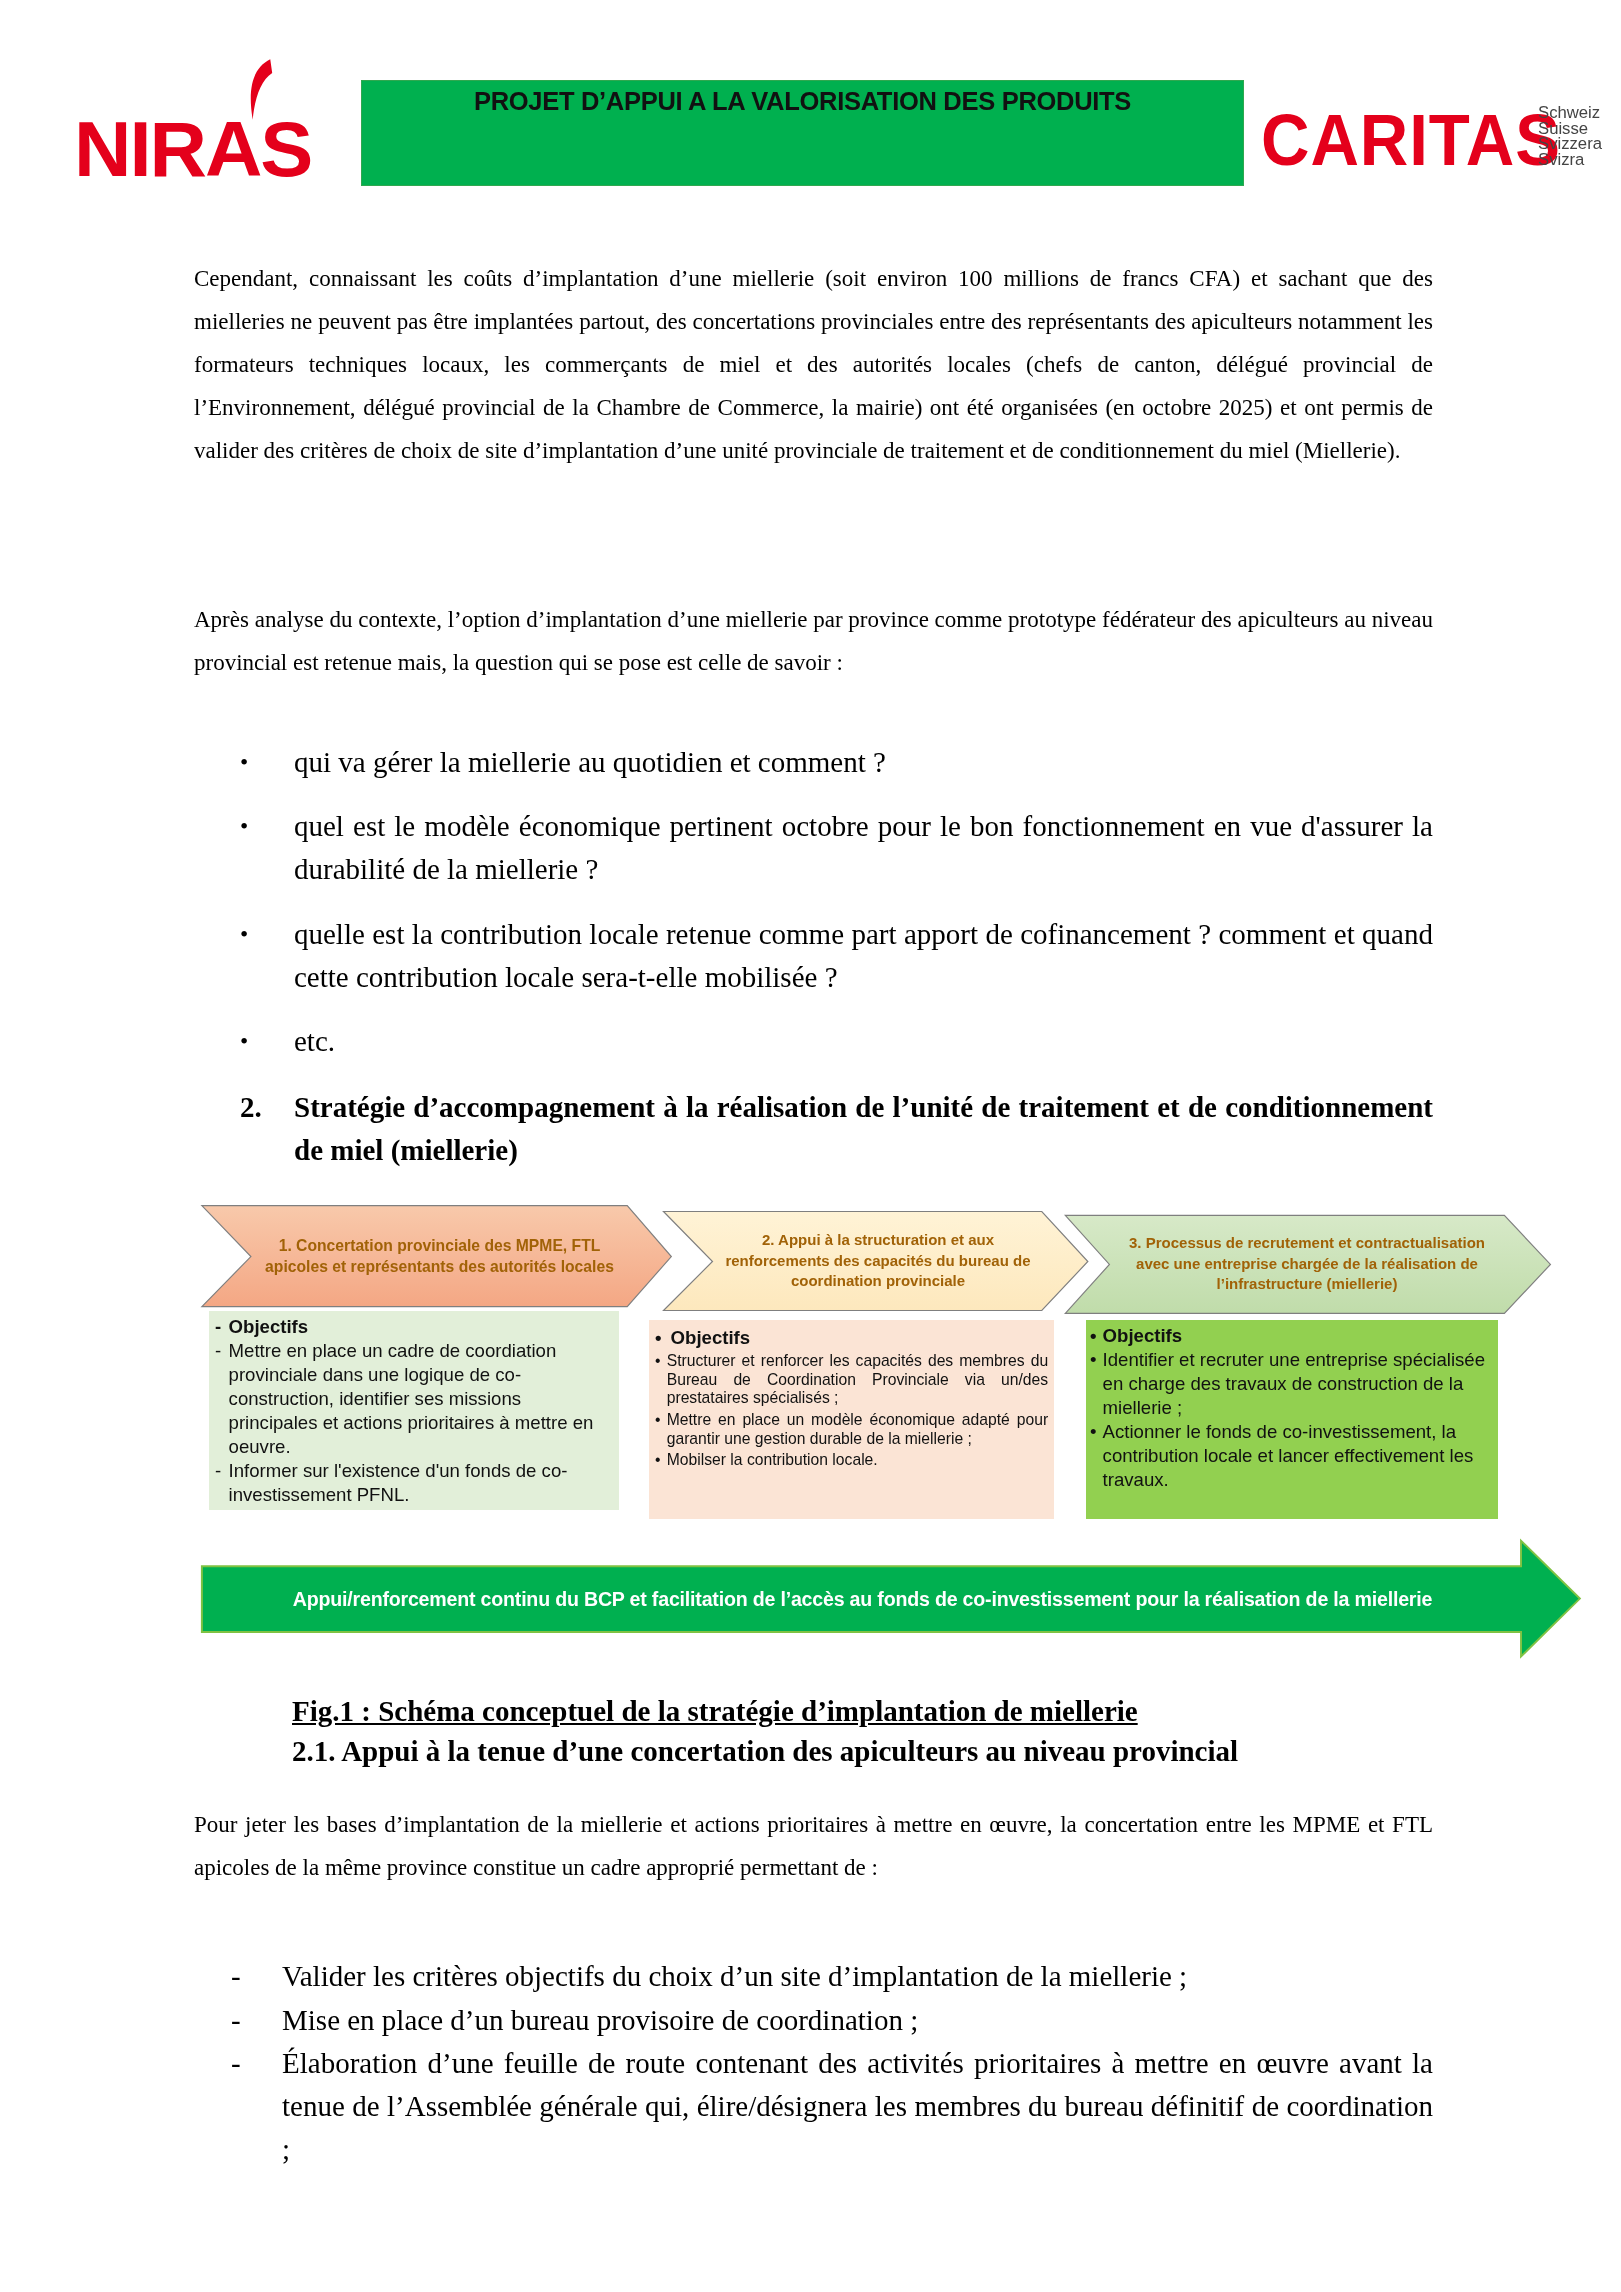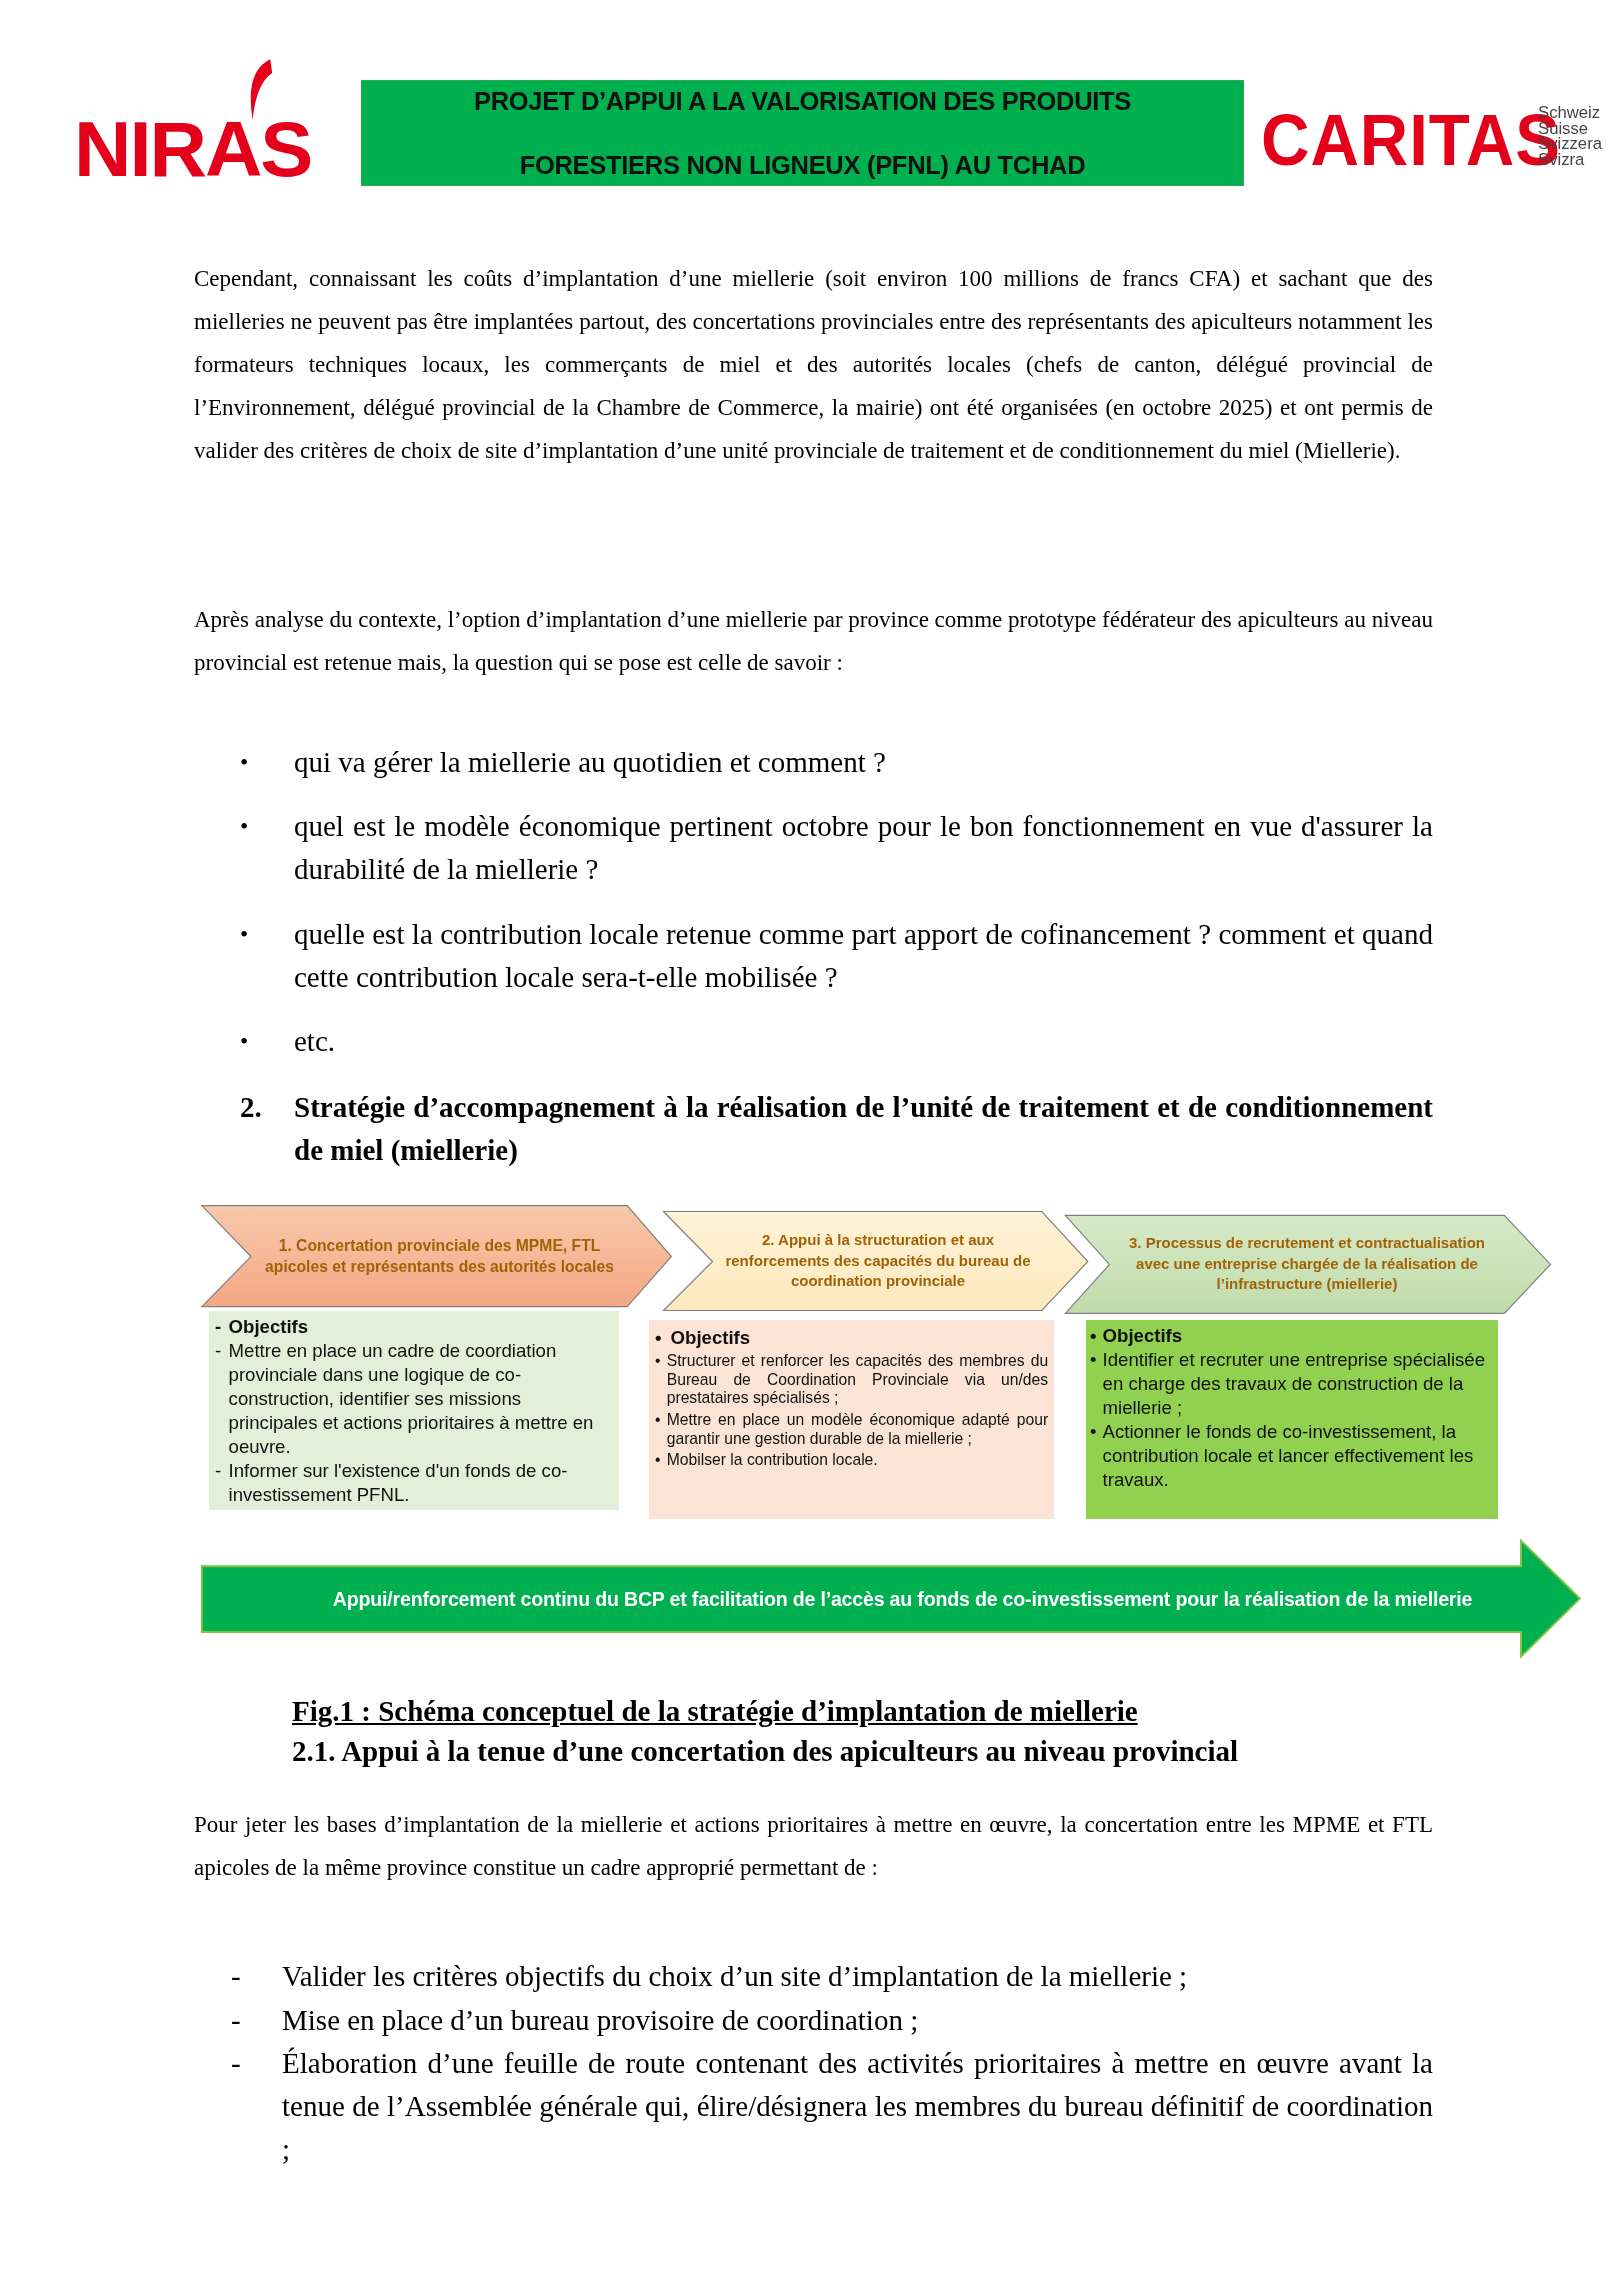--- a/index.html
+++ b/index.html
@@ -29,41 +29,40 @@
   .obj-box .t { flex:1; }
   .obj1 { left:209px; top:1311px; width:410px; height:199px; background:#e2efd9; font-size:18.6px; line-height:24px; padding:3.9px 5.9px; }
   .obj1 .m { width:13.7px; }
   .obj2 { left:649px; top:1320px; width:405px; height:199px; background:#fbe4d5; font-size:15.7px; line-height:18.6px; padding:5.9px 5.9px; }
   .obj2 .m { width:11.8px; }
   .obj2 .head { font-size:18.6px; line-height:23.5px; font-weight:bold; }
   .obj2 .t { text-align:justify; }
   .obj3 { left:1086px; top:1320px; width:412px; height:199px; background:#92d050; font-size:18.6px; line-height:24px; padding:3.9px 3.9px; }
   .obj3 .m { width:12.7px; }
 
-  .big-arrow-label { position:absolute; left:201px; top:1565px; width:1323px; height:69px; display:flex; align-items:center; justify-content:center; font-family:"Liberation Sans", sans-serif; font-weight:bold; font-size:19.6px; color:#ffffff; letter-spacing:-0.2px;margin-left:40px; }
+  .big-arrow-label { position:absolute; left:201px; top:1565px; width:1323px; height:69px; display:flex; align-items:center; justify-content:center; font-family:"Liberation Sans", sans-serif; font-weight:bold; font-size:19.6px; color:#ffffff; letter-spacing:-0.2px; }
 
   .caption { left:292px; top:1690px; font-weight:bold; font-size:29px; line-height:43px;text-decoration:underline; }
   .sub-heading { left:292px; top:1730px; font-weight:bold; font-size:29px; line-height:43px; }
   .dash-row { left:231px; width:1202px; font-size:29px; line-height:43px; display:flex; }
   .dash-row .mark { width:51px; flex:none; }
   .dash-row .txt { flex:1; text-align:justify; }
 </style>
 </head>
 <body>
 
 <div class="abs logo-niras">
   <svg class="leaf" viewBox="0 0 40 62">
     <path d="M30 0 C14 8 6 26 12 62 C14 40 20 22 32 14 Z" fill="#e4001b"></path>
   </svg>
   <div class="txt">NIRAS</div>
 </div>
 
 <div class="abs header-box">
   <div>PROJET D’APPUI A LA VALORISATION DES PRODUITS</div>
-  <div>FORESTIERS NON LIGNEUX (PFNL) AU TCHAD</div>
 </div>
 
 <div class="abs logo-caritas">
   <div class="big">CARITAS</div>
   <div class="langs">
     <div>Schweiz</div>
     <div>Suisse</div>
     <div>Svizzera</div>
     <div>Svizra</div>
   </div>

